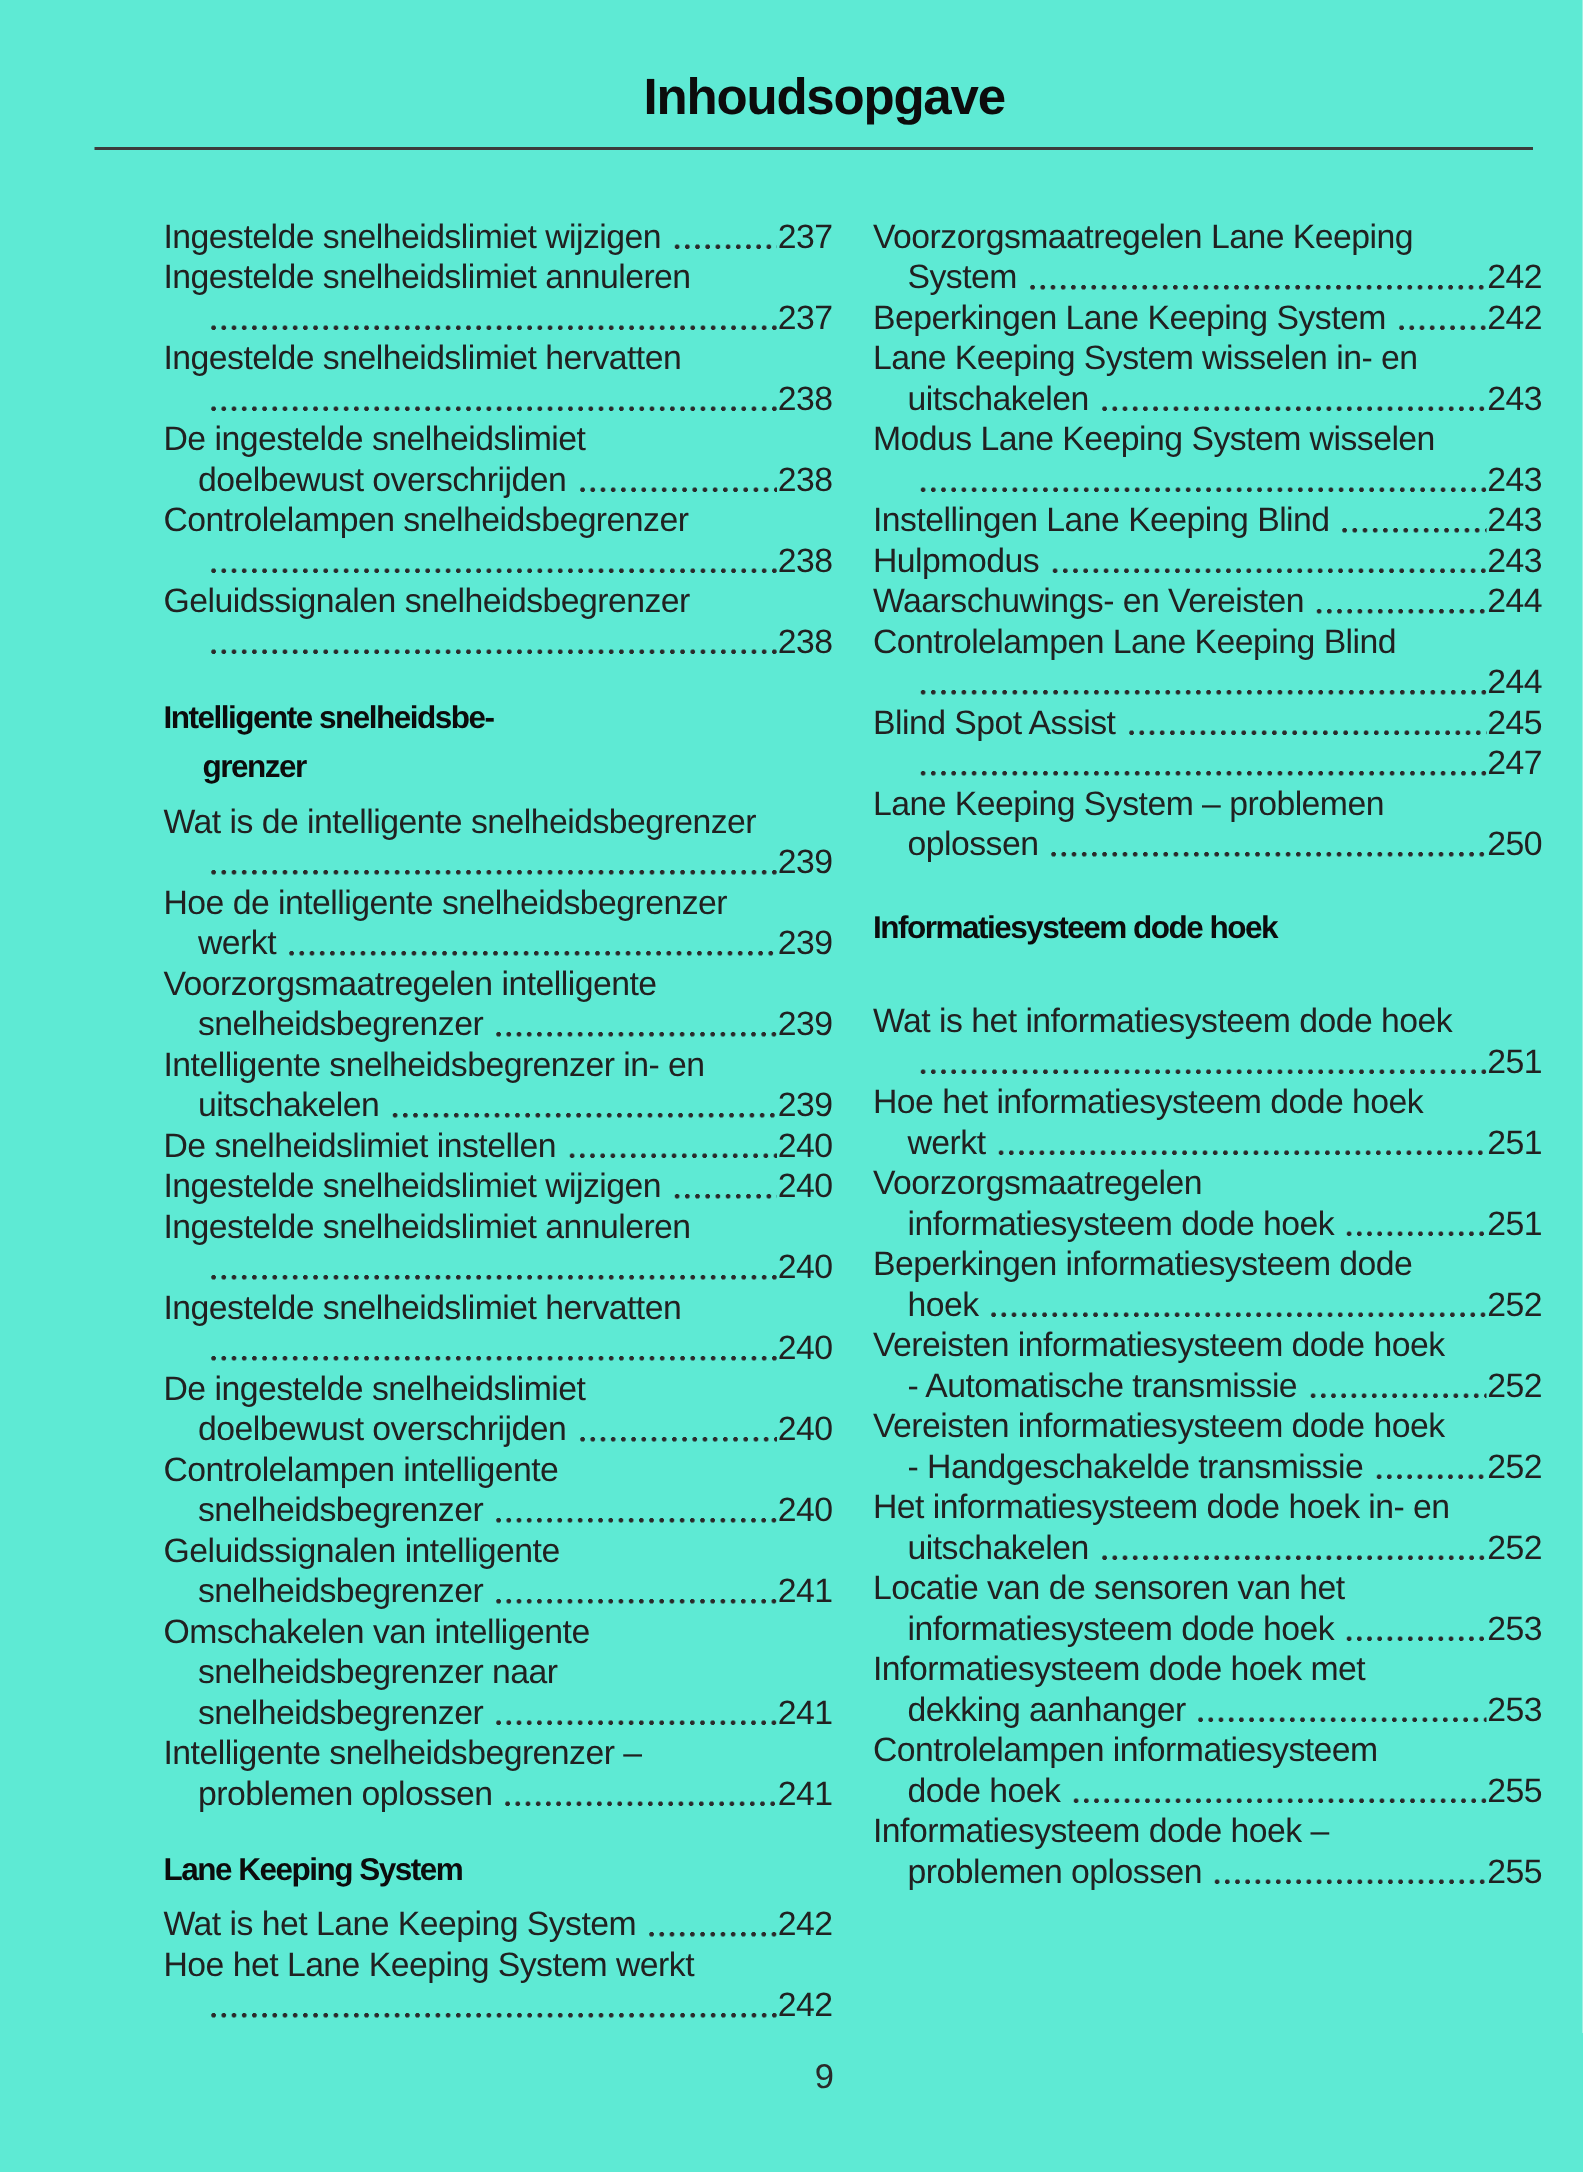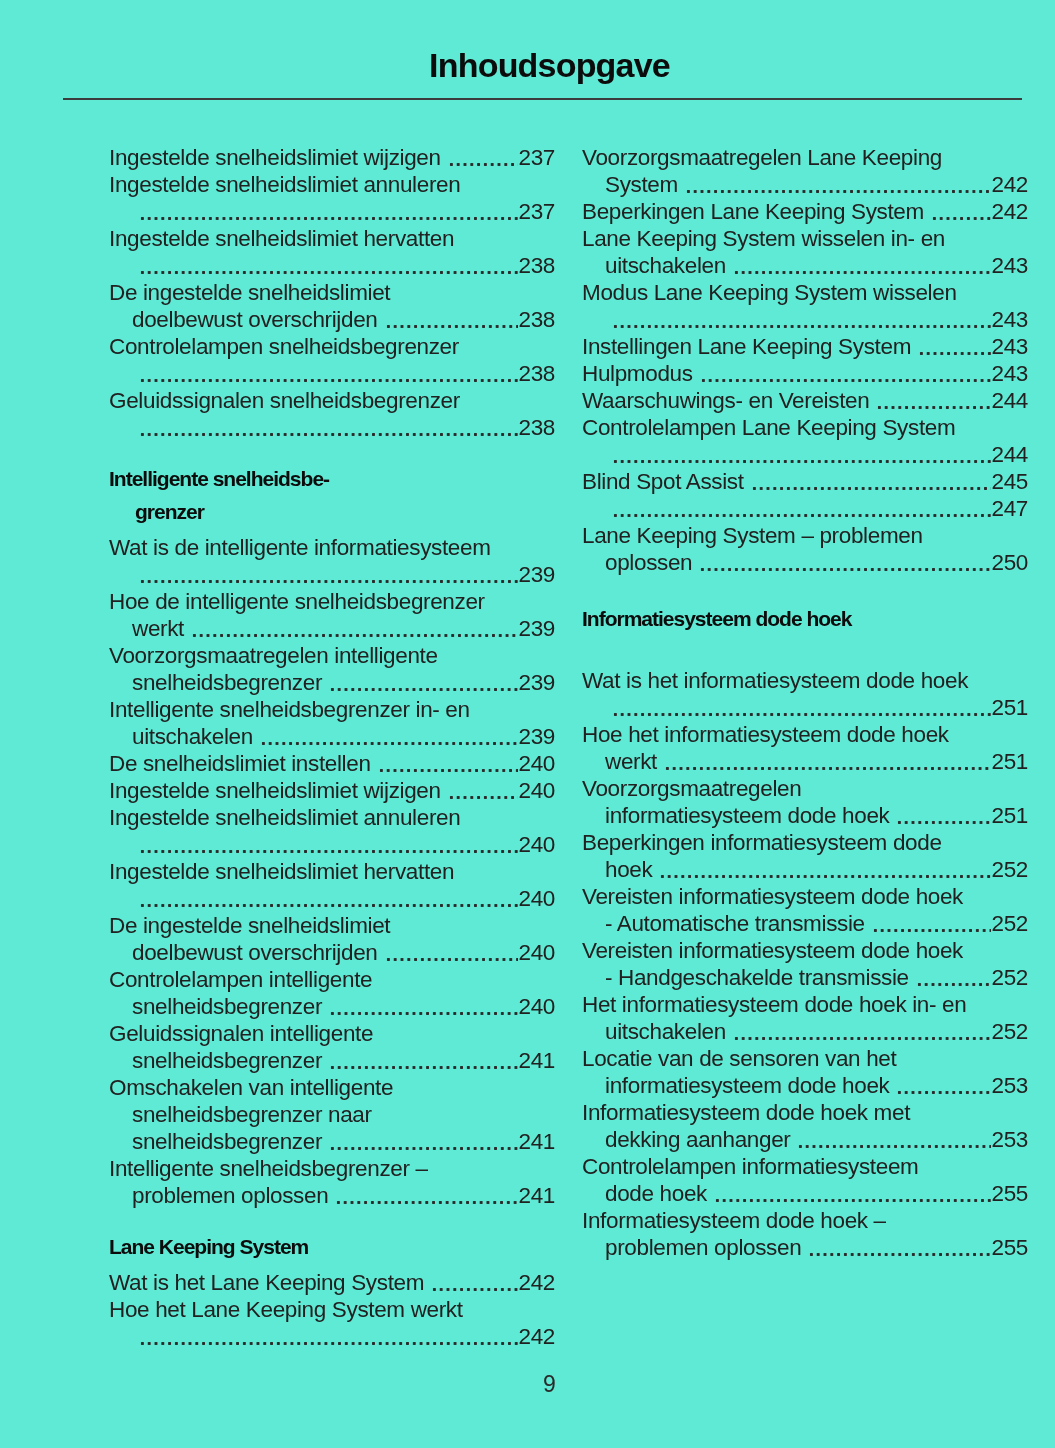--- a/index.html
+++ b/index.html
@@ -161,21 +161,21 @@
             <span class="leader"></span>
             <span class="page-num">238</span>
           </div>
         </div>
         <div class="toc-heading">
           <div class="heading-line">Intelligente snelheidsbe-</div>
           <div class="heading-line indent">grenzer</div>
         </div>
         <div class="toc-entry">
           <div class="toc-line">
-            <span class="line-text">Wat is de intelligente informatiesysteem</span>
+            <span class="line-text">Wat is de intelligente snelheidsbegrenzer</span>
           </div>
           <div class="toc-line indent">
             <span class="line-text"></span>
             <span class="leader"></span>
             <span class="page-num">239</span>
           </div>
         </div>
         <div class="toc-entry">
           <div class="toc-line">
             <span class="line-text">Hoe de intelligente snelheidsbegrenzer</span>
@@ -347,42 +347,42 @@
             <span class="line-text">Modus Lane Keeping System wisselen</span>
           </div>
           <div class="toc-line indent">
             <span class="line-text"></span>
             <span class="leader"></span>
             <span class="page-num">243</span>
           </div>
         </div>
         <div class="toc-entry">
           <div class="toc-line">
-            <span class="line-text">Instellingen Lane Keeping System</span>
+            <span class="line-text">Instellingen Lane Keeping Blind</span>
             <span class="leader"></span>
             <span class="page-num">243</span>
           </div>
         </div>
         <div class="toc-entry">
           <div class="toc-line">
             <span class="line-text">Hulpmodus</span>
             <span class="leader"></span>
             <span class="page-num">243</span>
           </div>
         </div>
         <div class="toc-entry">
           <div class="toc-line">
             <span class="line-text">Waarschuwings- en Vereisten</span>
             <span class="leader"></span>
             <span class="page-num">244</span>
           </div>
         </div>
         <div class="toc-entry">
           <div class="toc-line">
-            <span class="line-text">Controlelampen Lane Keeping System</span>
+            <span class="line-text">Controlelampen Lane Keeping Blind</span>
           </div>
           <div class="toc-line indent">
             <span class="line-text"></span>
             <span class="leader"></span>
             <span class="page-num">244</span>
           </div>
         </div>
         <div class="toc-entry">
           <div class="toc-line">
             <span class="line-text">Blind Spot Assist</span>

